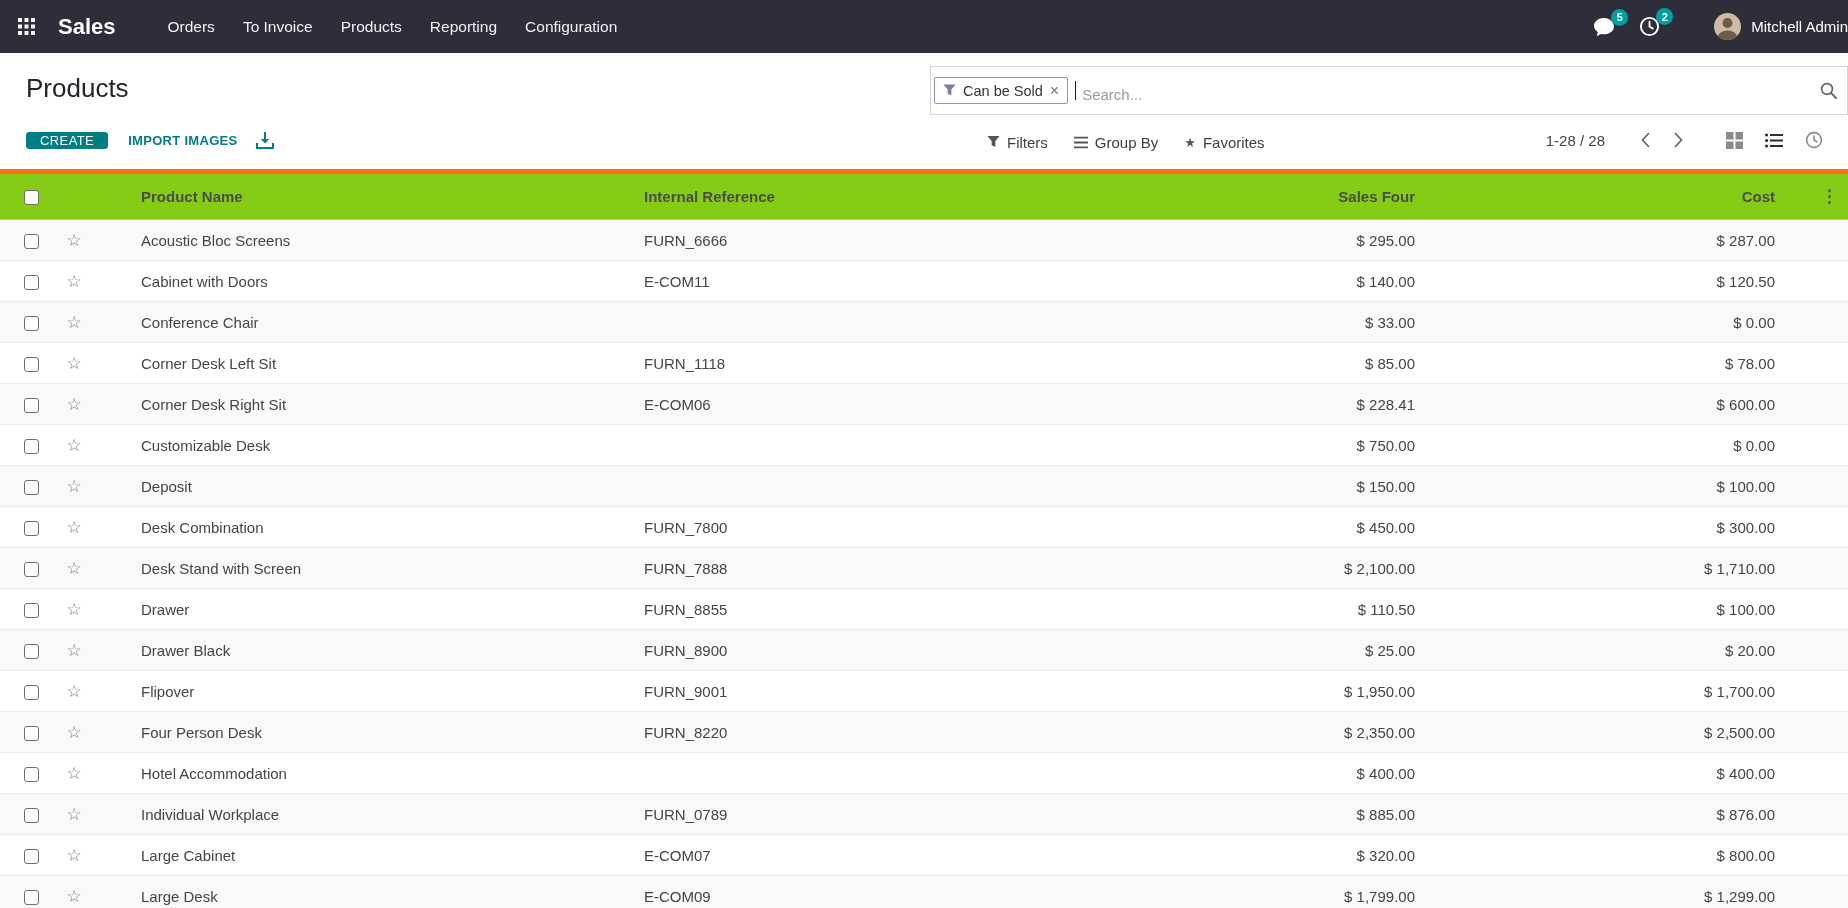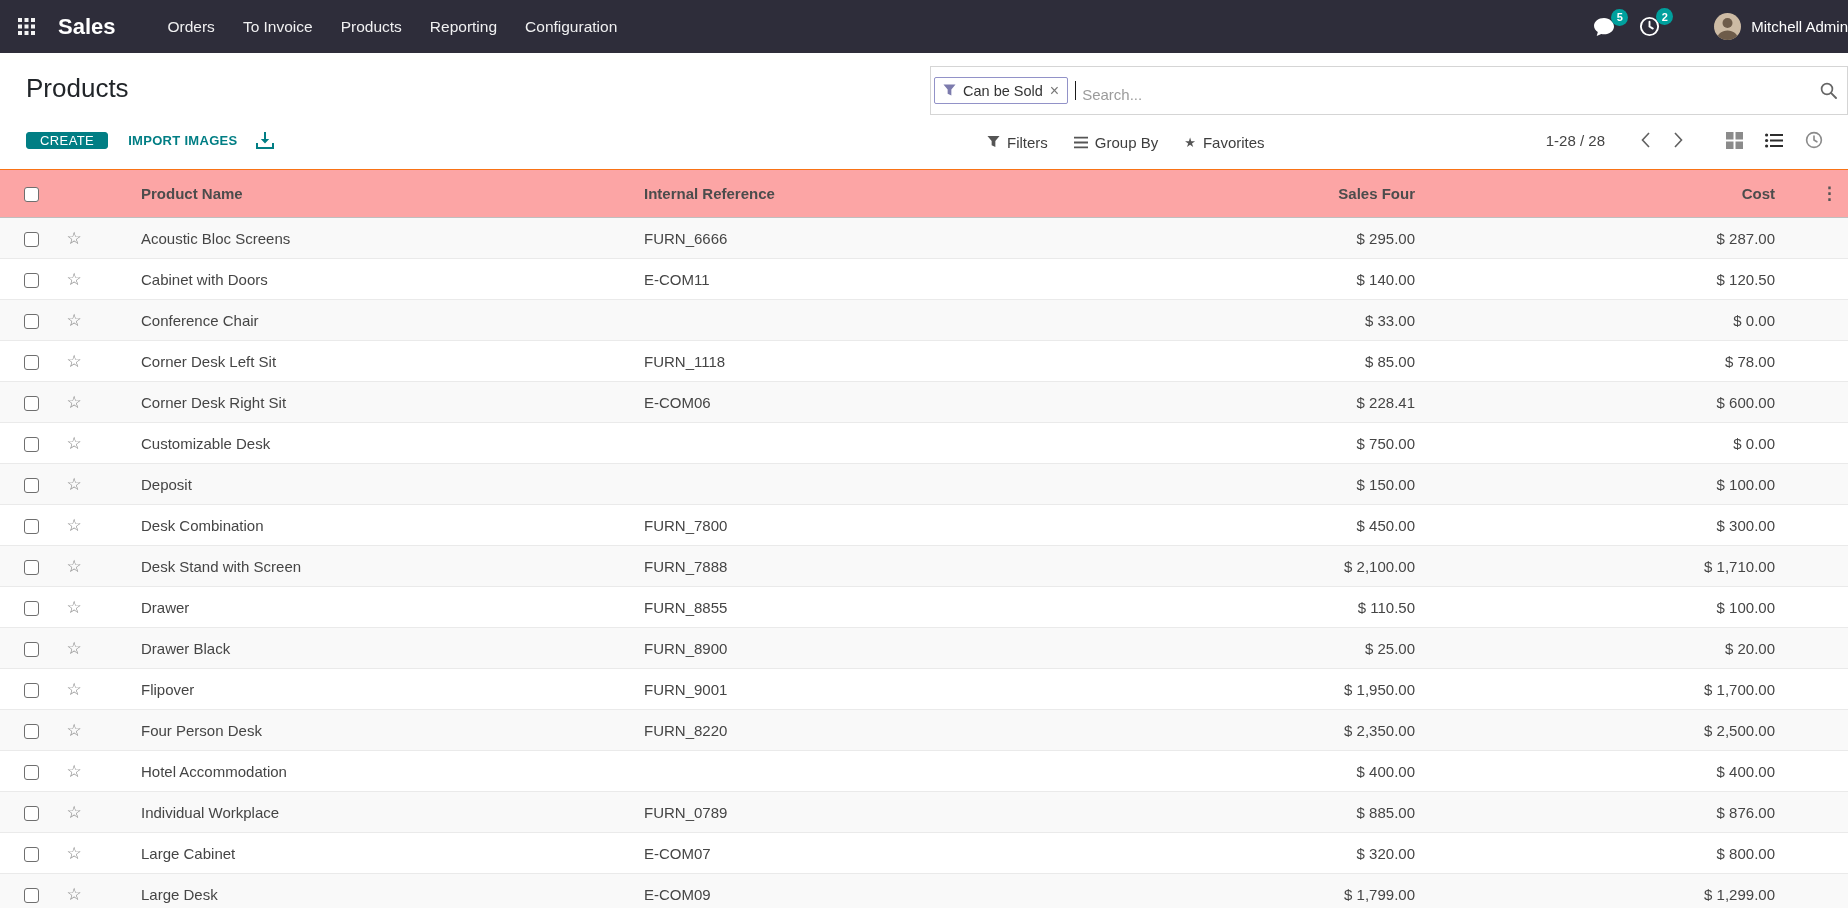--- a/index.html
+++ b/index.html
@@ -67,22 +67,22 @@
   .right-controls { margin-left: auto; display: flex; align-items: center; }
   .pager-text { font-size: 15px; color: #444; margin-right: 24px; white-space: nowrap; }
   .pager-btn { padding: 5px 12px; cursor: pointer; display: inline-flex; }
   .view-switcher { display: flex; align-items: center; margin-left: 20px; }
   .vs-btn { padding: 5px 11px; cursor: pointer; display: inline-flex; }
 
   
   table { width: 1848px; border-collapse: collapse; table-layout: fixed; font-size: 15px; }
   thead th {
     height: 48px; font-weight: 700; color: #4c4c4c; text-align: left;
-    border-top: 1px solid #f97316; border-bottom: 1px solid #bfbfbf;
-    background: #fca5a5; padding: 0 4px; cursor: pointer;
+    border-top: 5px solid #f97316; border-bottom: 1px solid #bfbfbf;
+    background: #84cc16; padding: 0 4px; cursor: pointer;
   }
   tbody td { height: 41px; padding: 0 4px; border-top: 1px solid #eaeaea; color: #454545; cursor: pointer; }
   tbody tr:first-child td { border-top: none; }
   tbody tr:nth-child(odd) { background: #f9f9f9; }
   .c-name { padding-left: 45px !important; }
   .c-price, .c-cost { text-align: right !important; padding-right: 5px !important; }
   .c-star { text-align: center; }
   .c-opt { text-align: right; padding-right: 10px !important; }
   .checkbox {
     width: 15px; height: 15px; border: 1px solid #6f6f6f; border-radius: 3px;

